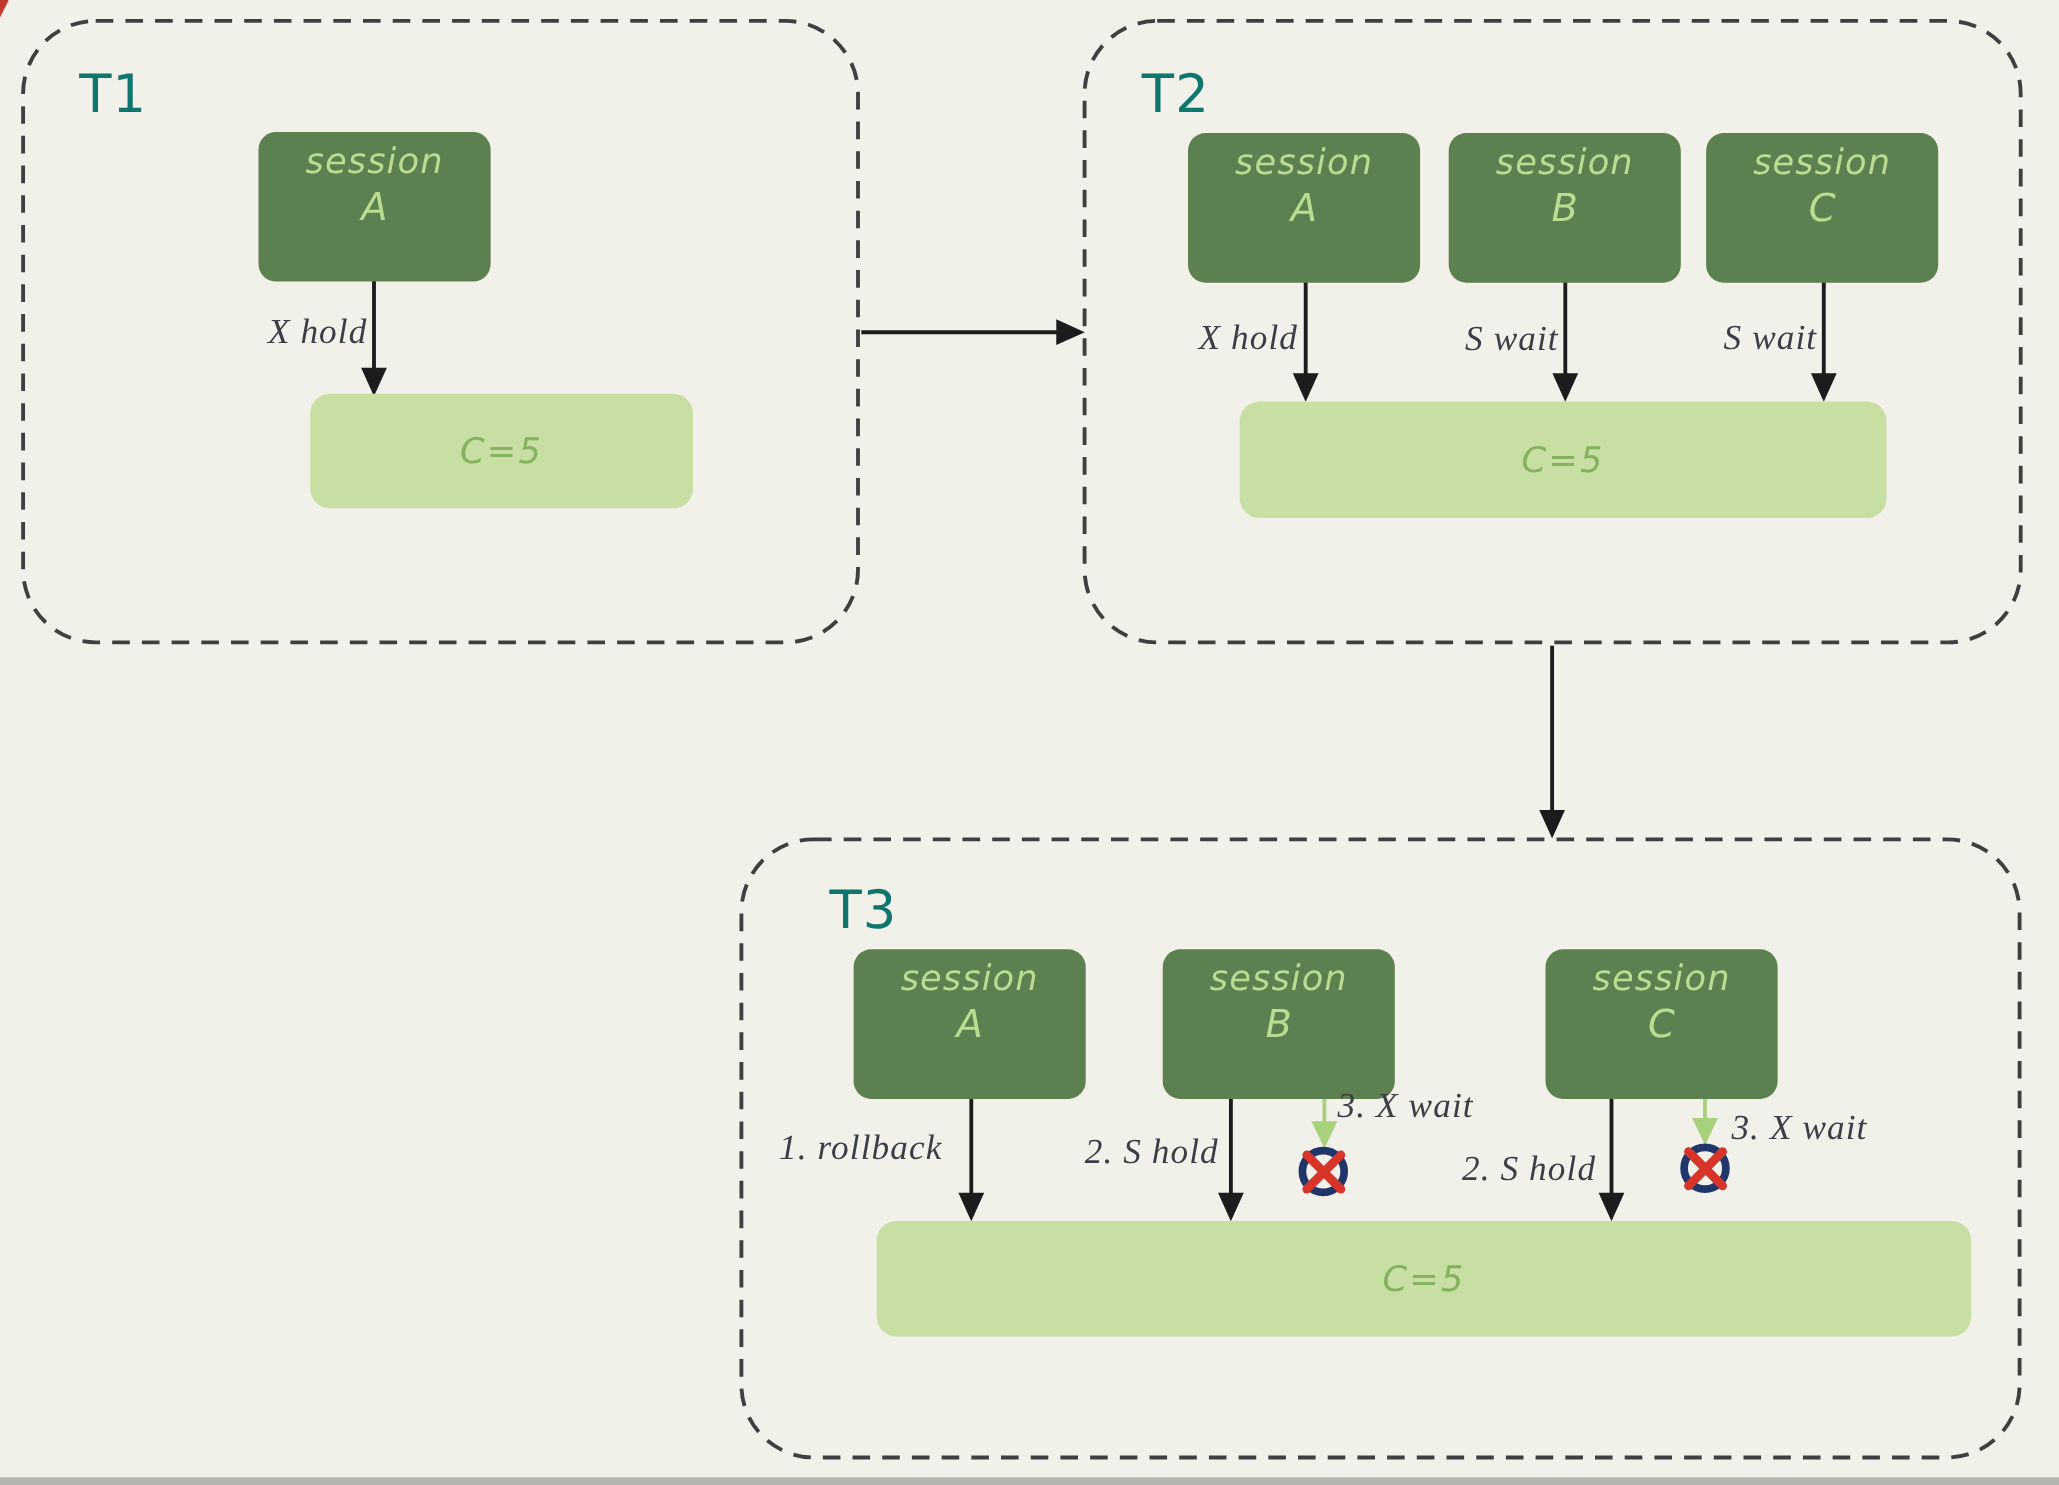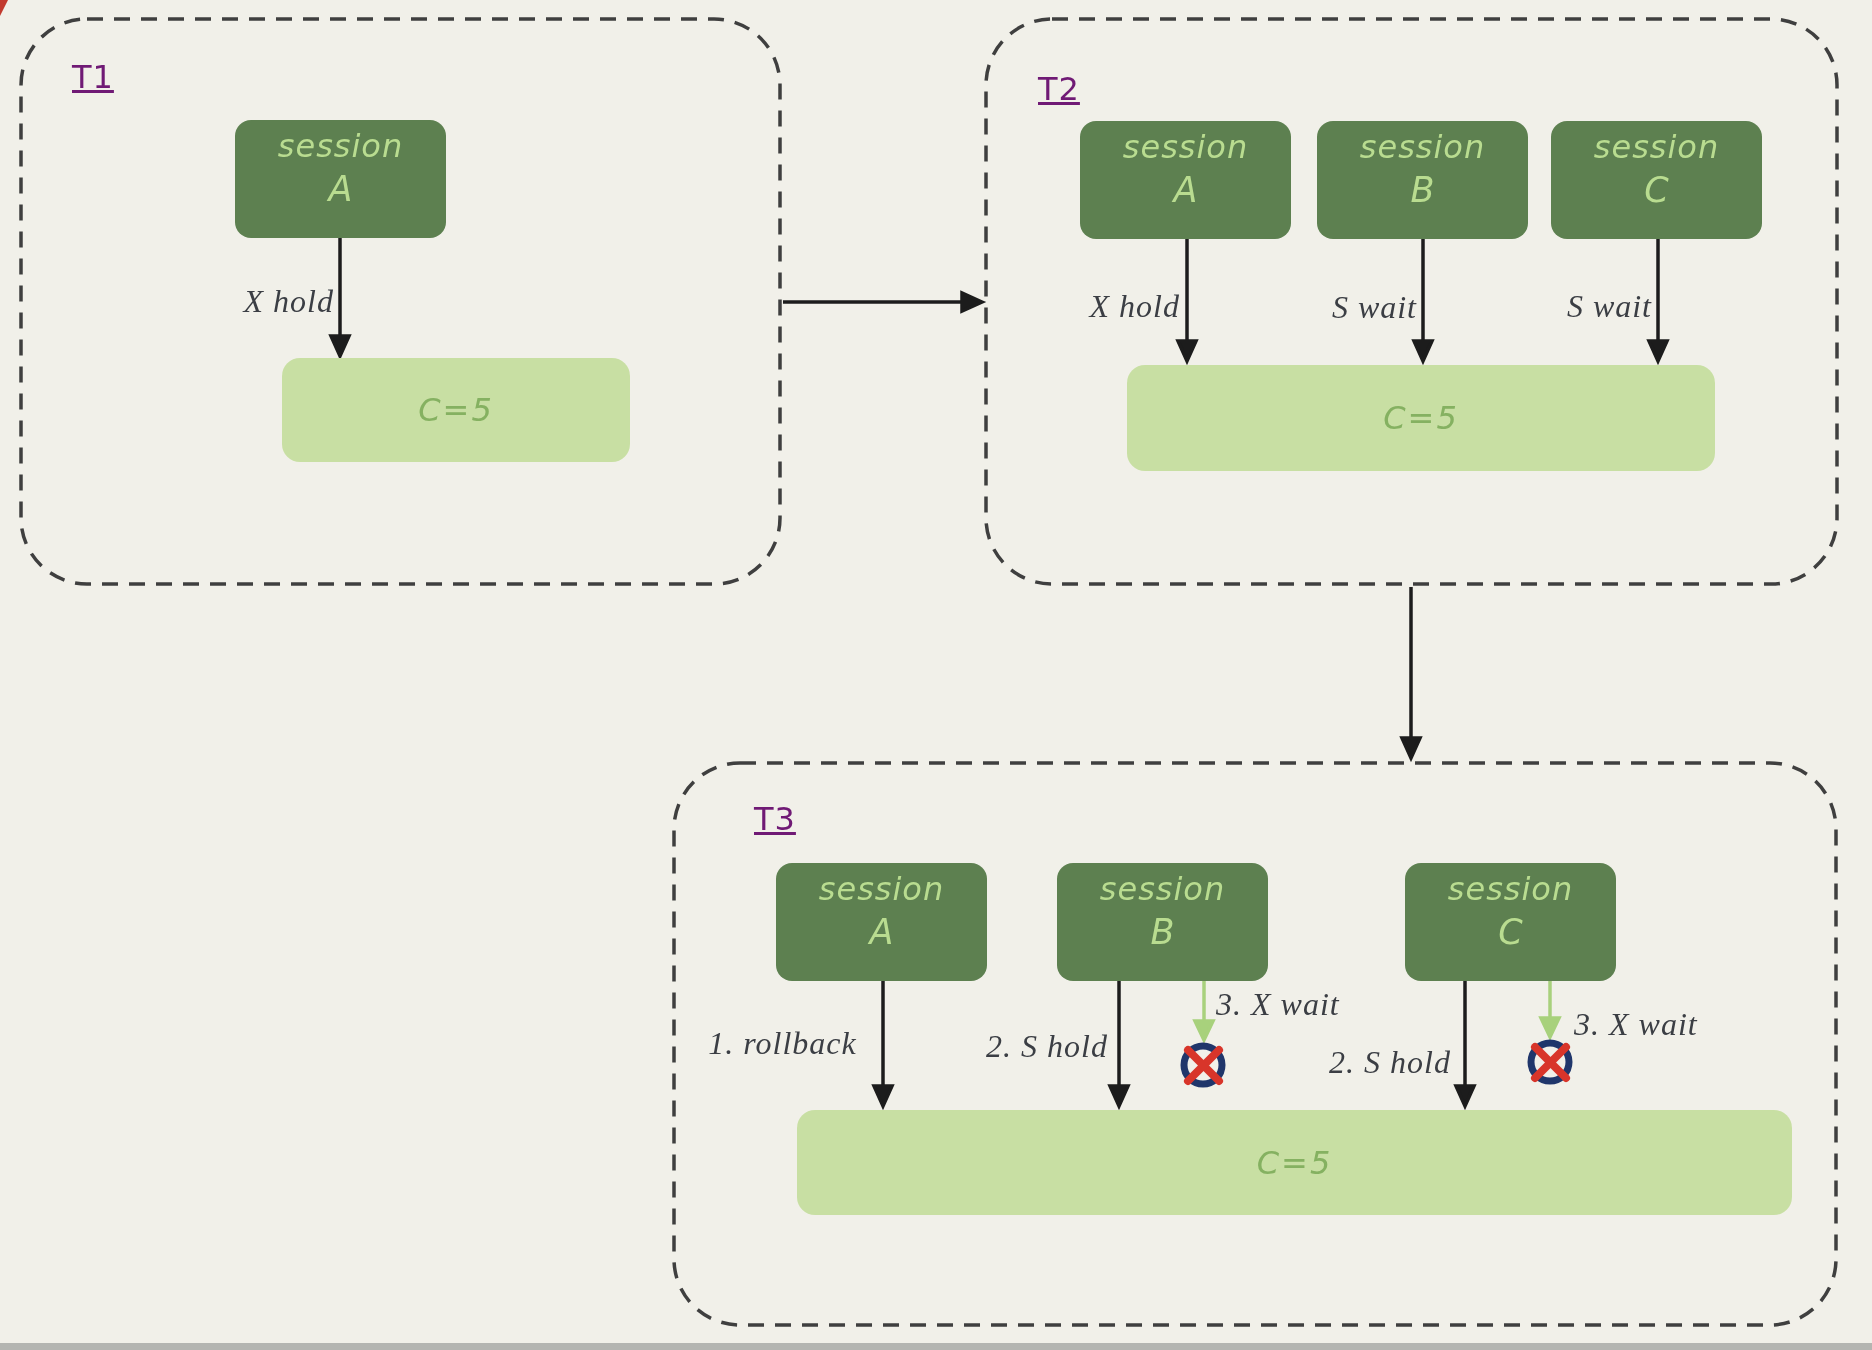--- a/index.html
+++ b/index.html
@@ -6,28 +6,27 @@
   #canvas{
     position:relative;
     width:1872px;height:1350px;
     background:#f1f0e9;
     overflow:hidden;
     font-family:"DejaVu Sans","Liberation Sans",sans-serif;
   }
   .svg-layer{position:absolute;left:0;top:0;pointer-events:none;}
   .panel-label{
     position:absolute;
-    font-size:32px;
-    color:#701a75;
+    font-size:48px;
+    color:#0f766e;
     letter-spacing:1px;
-    text-decoration:underline;
   }
   .session-box{
     position:absolute;
-    width:211px;height:118px;
+    width:211px;height:136px;
     background:#5d8050;
     border-radius:16px;
     color:#b9dc90;
     text-align:center;
     font-style:italic;
   }
   .session-title{
     font-size:32px;
     line-height:1.3;
     margin-top:6px;
@@ -133,21 +132,21 @@
 
   <div class="session-box" style="left:235px;top:120px;">
     <div class="session-title">session</div>
     <div class="session-letter">A</div>
   </div>
 
   <div class="edge-label align-r" style="left:176px;top:283px;width:158px;">X hold</div>
 
   <div class="resource-box" style="left:282px;top:358px;width:348px;height:104px;">C=5</div>
 
-  <div class="panel-label" style="left:1038px;top:58px;margin-top:12px;">T2</div>
+  <div class="panel-label" style="left:1038px;top:58px;">T2</div>
 
   <div class="session-box" style="left:1080px;top:121px;">
     <div class="session-title">session</div>
     <div class="session-letter">A</div>
   </div>
   <div class="session-box" style="left:1317px;top:121px;">
     <div class="session-title">session</div>
     <div class="session-letter">B</div>
   </div>
   <div class="session-box" style="left:1551px;top:121px;">

